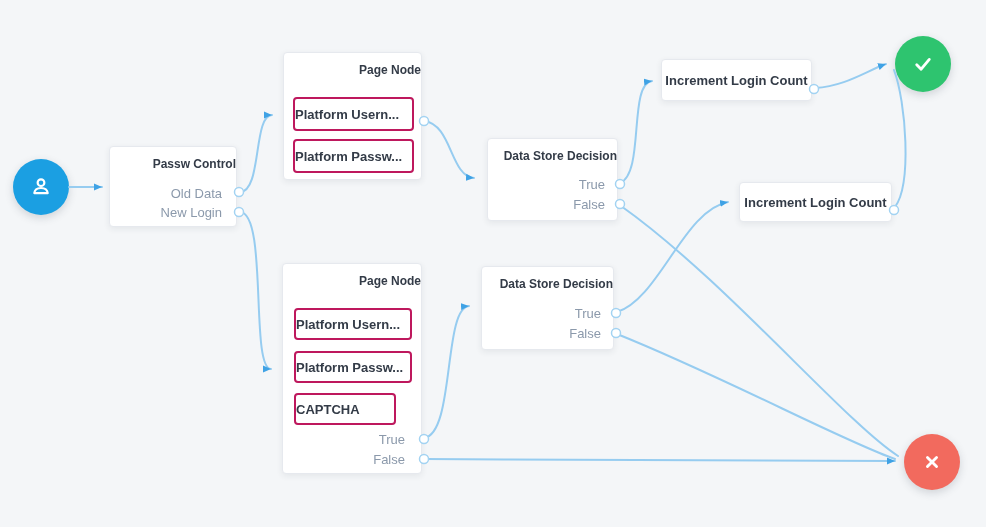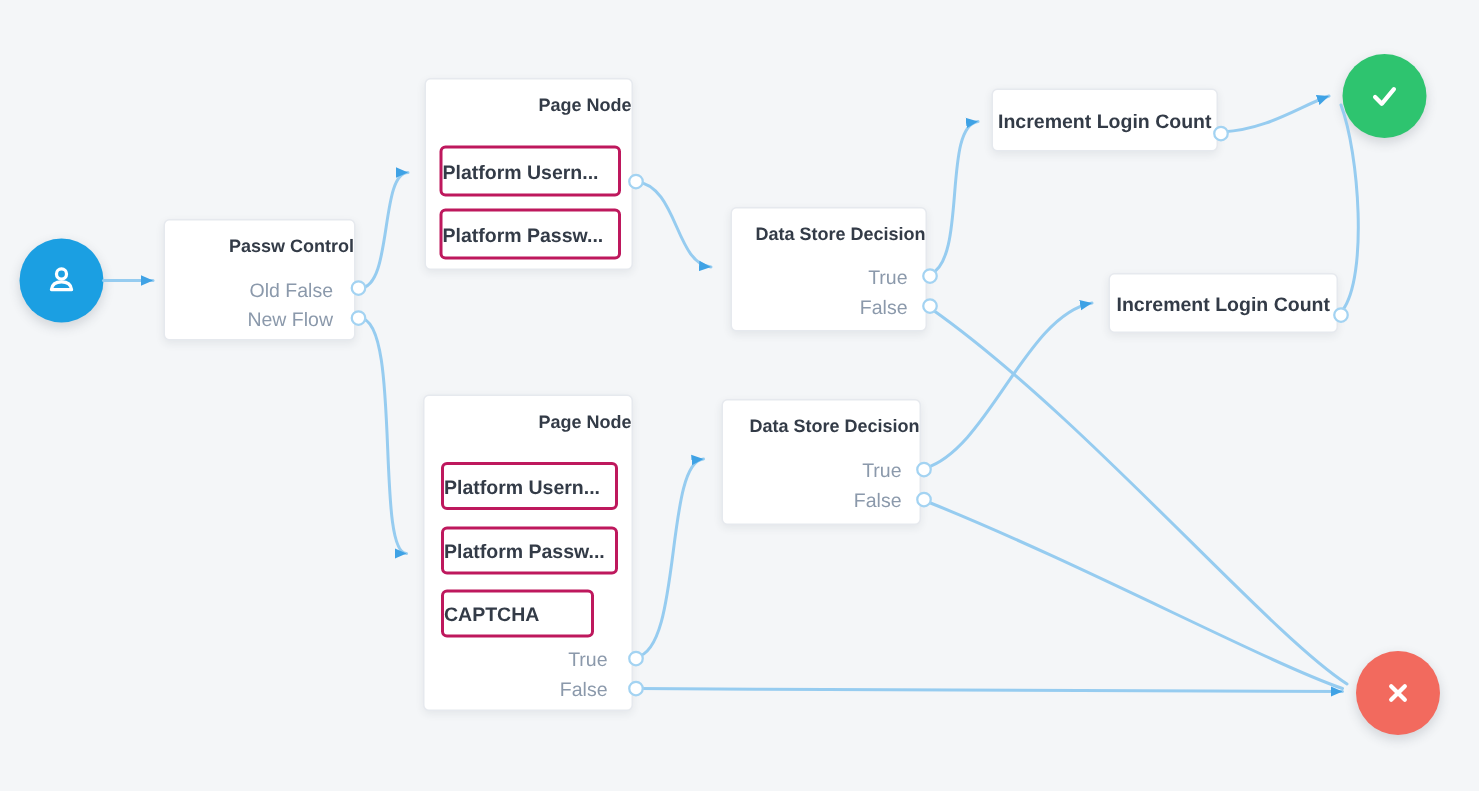--- a/index.html
+++ b/index.html
@@ -84,22 +84,22 @@
 
   <div class="endpoint start" style="left:13px;top:159px;">
     <svg width="26" height="26" viewBox="0 0 24 24">
       <circle cx="12" cy="8" r="3.1" fill="none" stroke="#ffffff" stroke-width="2"></circle>
       <path d="M5.8,17.6 C6.2,14.4 8.8,12.9 12,12.9 C15.2,12.9 17.8,14.4 18.2,17.6 Z" fill="none" stroke="#ffffff" stroke-width="2" stroke-linejoin="round"></path>
     </svg>
   </div>
 
   <div class="node" style="left:109px;top:146px;width:128px;height:81px;">
     <div class="node-title">Passw Control</div>
-    <div class="port-label" style="top:38px;right:14px;">Old False</div>
-    <div class="port-label" style="top:57px;right:14px;">New Flow</div>
+    <div class="port-label" style="top:38px;right:14px;">Old Data</div>
+    <div class="port-label" style="top:57px;right:14px;">New Login</div>
   </div>
 
   <div class="node" style="left:283px;top:52px;width:139px;height:128px;">
     <div class="node-title">Page Node</div>
     <div class="item" style="top:44px;left:9px;width:121px;height:34px;">Platform Usern...</div>
     <div class="item" style="top:86px;left:9px;width:121px;height:34px;">Platform Passw...</div>
   </div>
 
   <div class="node" style="left:487px;top:138px;width:131px;height:83px;">
     <div class="node-title">Data Store Decision</div>

